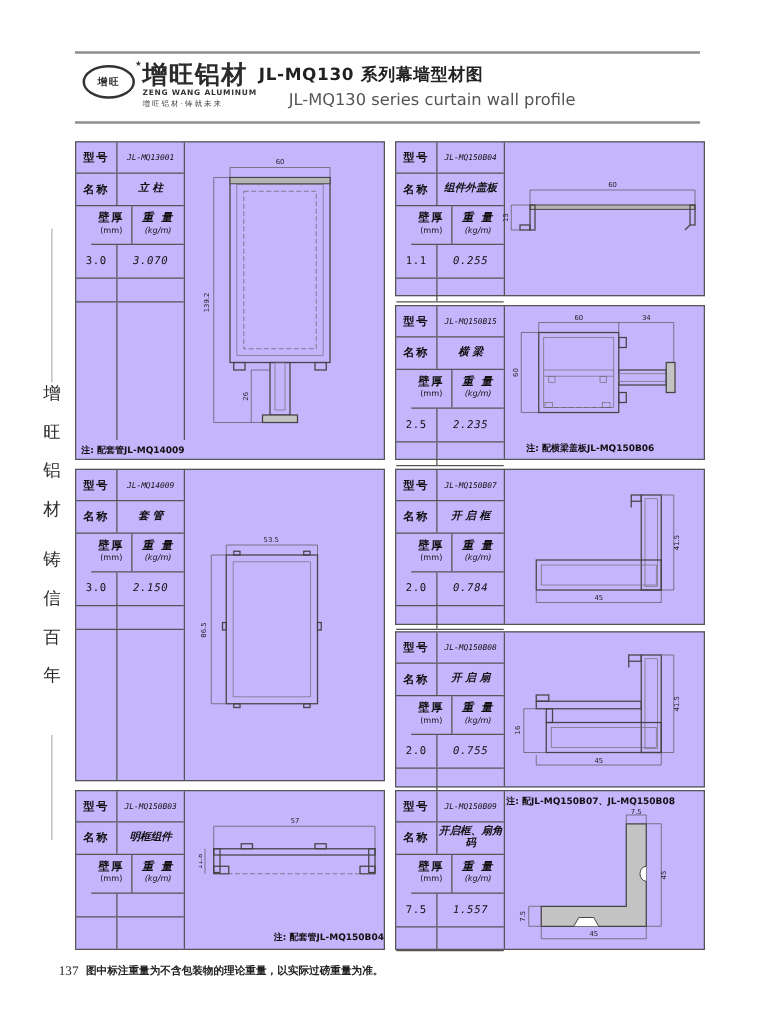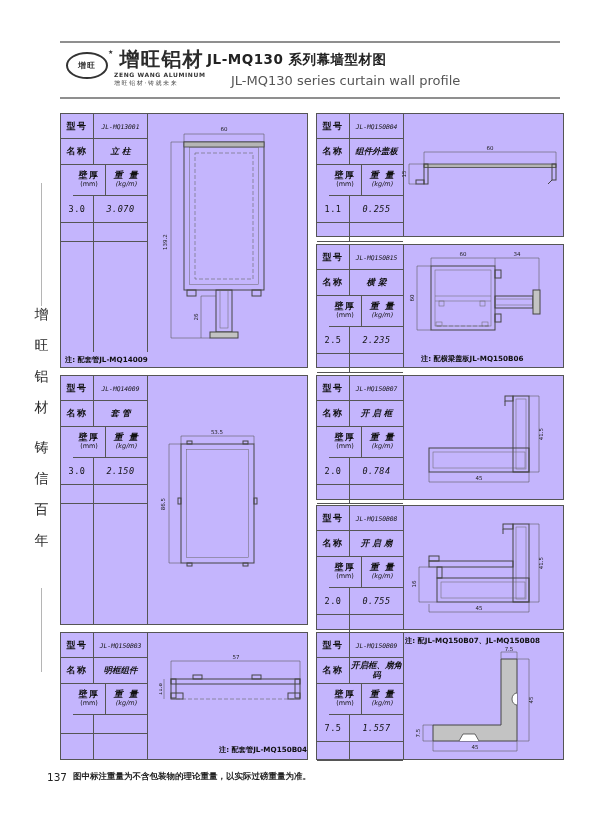--- a/index.html
+++ b/index.html
@@ -6,21 +6,21 @@
   #page{position:relative;width:612px;height:825px;background:#fff;overflow:hidden;
         font-family:"DejaVu Sans","Liberation Sans",sans-serif;color:#1a1a1a;}
 
   
   .hr{position:absolute;left:60px;width:500px;height:2px;background:#8f8f8f;}
   .logo{position:absolute;left:66px;top:52px;width:42px;height:27px;border:2.5px solid #333;
         border-radius:50%;display:flex;align-items:center;justify-content:center;box-sizing:border-box;}
   .logo-inner{font-size:8px;font-weight:bold;color:#333;letter-spacing:1px;}
   .logo-star{position:absolute;left:108px;top:48px;font-size:6px;color:#333;}
   .brand{position:absolute;left:114px;top:49px;width:95px;}
-  .brand-cn{font-size:20px;font-weight:bold;letter-spacing:1px;color:#2b2b2b;line-height:1;text-align:center;}
+  .brand-cn{font-size:20px;font-weight:bold;letter-spacing:1px;color:#2b2b2b;line-height:1;}
   .brand-en{font-size:6px;font-weight:bold;letter-spacing:0.6px;color:#333;margin-top:2px;}
   .brand-slogan{font-size:6px;letter-spacing:1.6px;color:#444;margin-top:1px;}
   .titleblock{position:absolute;left:207px;top:51px;}
   .title-cn{font-size:13.5px;font-weight:bold;color:#222;letter-spacing:0.5px;}
   .title-en{font-size:13px;color:#555;margin-top:4px;margin-left:24px;}
 
   
   .vline{position:absolute;left:41px;width:1px;background:#b5b5b5;}
   .motto{position:absolute;left:33px;top:306px;width:17px;display:flex;flex-direction:column;}
   .motto .ch{font-size:14px;color:#2a2a2a;height:31px;text-align:center;}
@@ -49,21 +49,21 @@
   svg.draw{position:absolute;}
   .o{fill:none;stroke:#444;stroke-width:1;}
   .t{fill:none;stroke:#666;stroke-width:0.5;}
   .dash{fill:none;stroke:#666;stroke-width:0.6;stroke-dasharray:4 2;}
   .dim{stroke:#555;stroke-width:0.55;fill:none;}
   .gray{fill:#c3c3c3;stroke:#444;stroke-width:1;}
   .cap{fill:#b5b5b5;stroke:#444;stroke-width:0.8;}
   text.dt{font-size:5.5px;fill:#222;font-family:"DejaVu Sans",sans-serif;}
 
   
-  .footer{position:absolute;left:47px;top:771px;display:flex;align-items:flex-end;}
+  .footer{position:absolute;left:47px;top:771px;display:flex;align-items:flex-end;font-family:Liberation Serif, serif;}
   .pageno{font-size:10.5px;color:#222;margin-right:6px;}
   .fnote{font-size:8.5px;color:#222;font-weight:bold;}
 </style>
 </head>
 <body>
 
 <div id="page">
 
   <div class="hr" style="top:41px"></div>
   <div class="hr" style="top:97px"></div>

